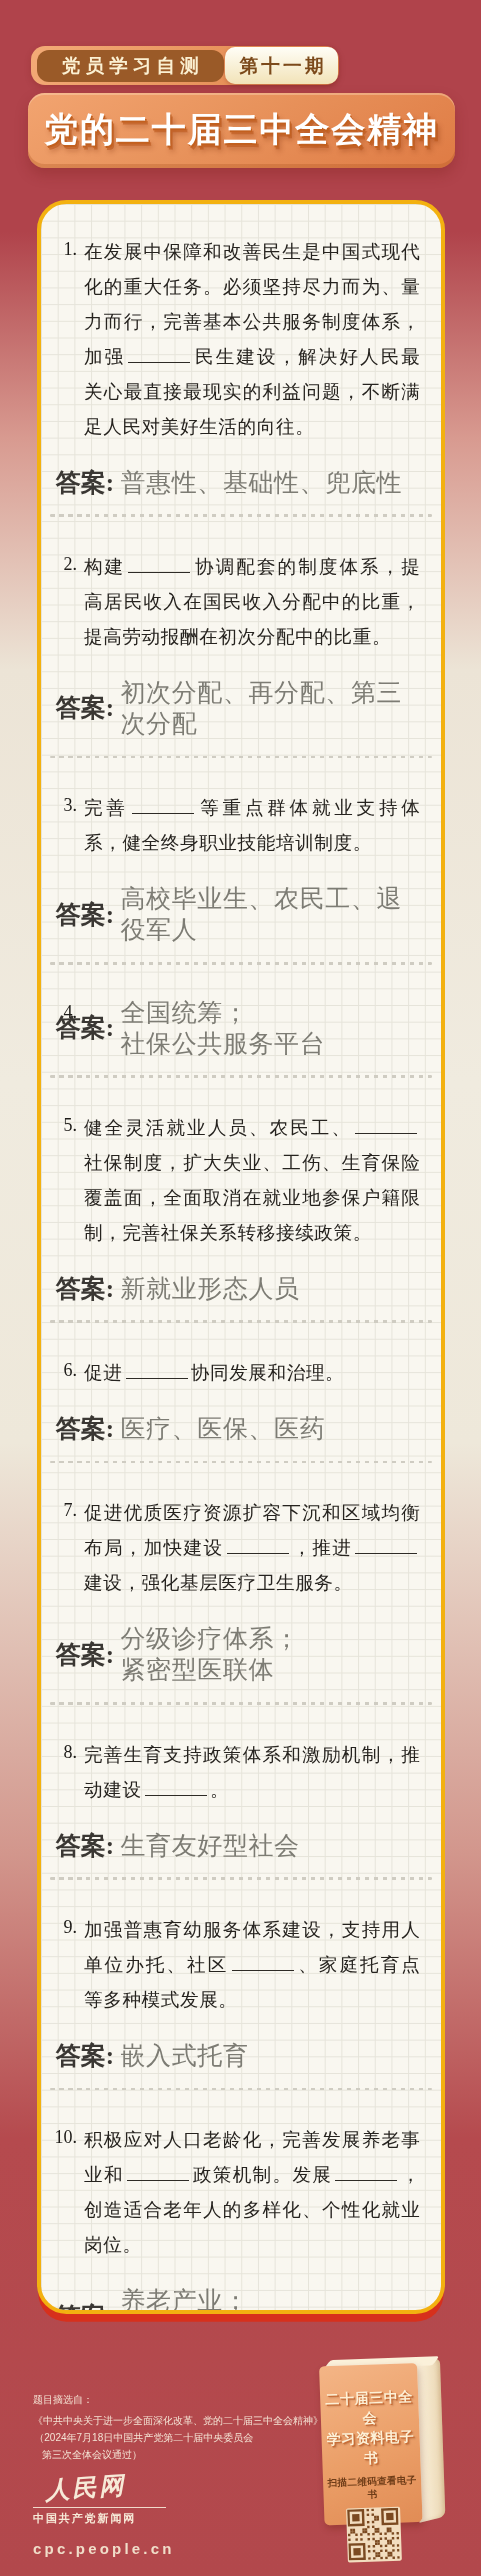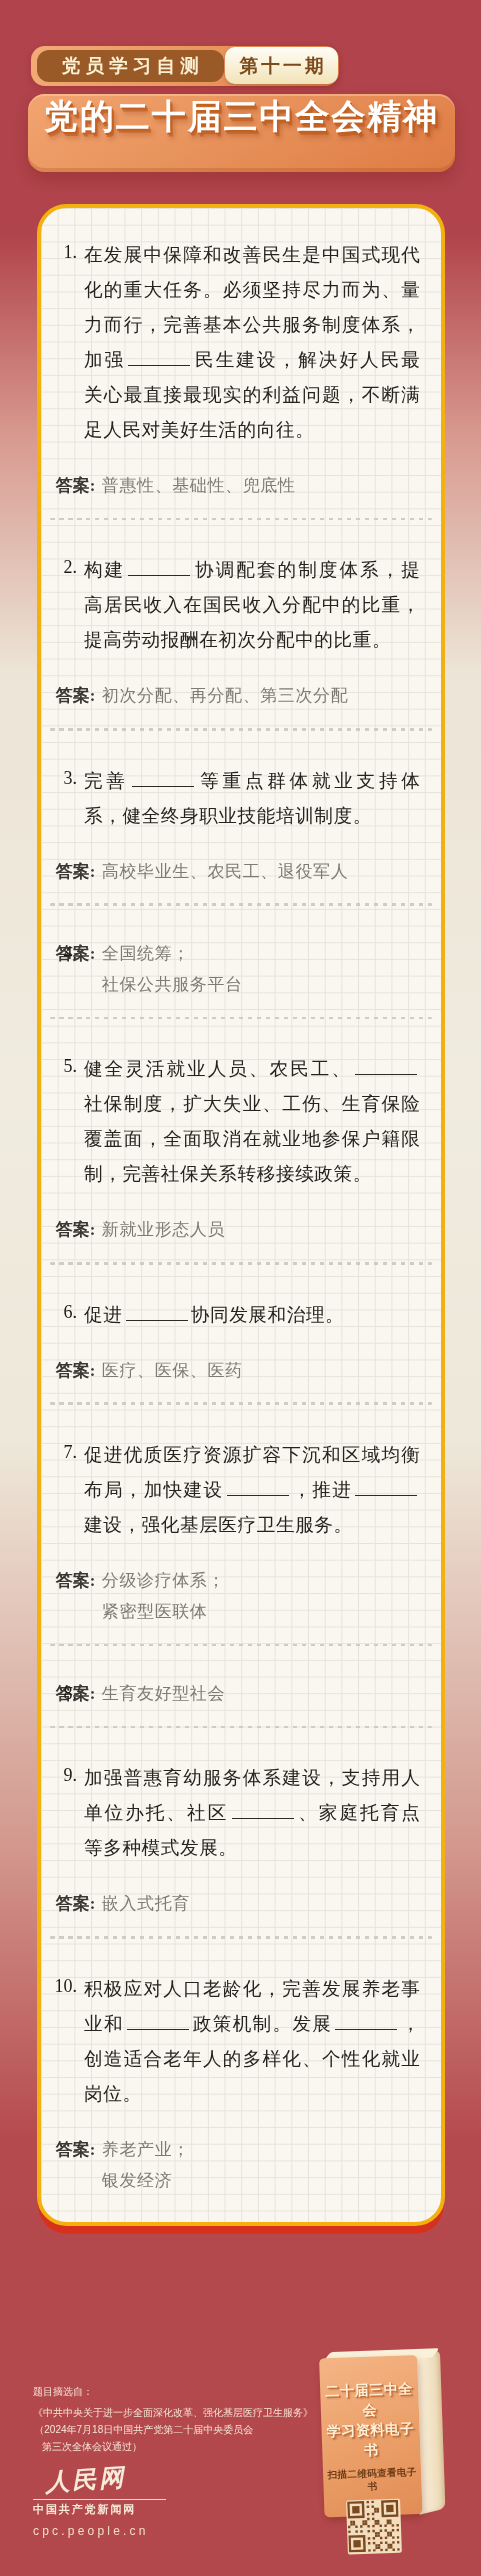--- a/index.html
+++ b/index.html
@@ -29,21 +29,21 @@
     background:linear-gradient(180deg,#fffef7,#f2e3b8); border-radius:10px;
     color:#7c4a1b; font-size:18.6px; font-weight:bold; letter-spacing:3.2px;
     display:flex; align-items:center; justify-content:center;
     font-family:"Liberation Serif", serif; padding-left:3.2px;
     box-shadow:0 1.9px 3.9px rgba(120,30,20,.25); }
 
   .title-panel { position:relative; margin:7.7px 0 0 28px; width:427px; height:78px;
     border-radius:16.7px;
     background:linear-gradient(150deg,#f2a470 0%,#e8935c 45%,#df7b44 100%);
     box-shadow:0 6.4px 13px rgba(120,30,20,.28), inset 0 -3.9px 0 rgba(170,80,30,.28), inset 0 1.9px 0 rgba(255,230,200,.35);
-    display:flex; align-items:flex-start; justify-content:center; }
+    display:flex; align-items:center; justify-content:center; }
   .title-text { font-size:34px; font-weight:900; color:#ffffff; letter-spacing:1.9px;
     text-shadow:1.3px 1.9px 0 #c2601f, 2.6px 3.9px 0 rgba(186,86,26,.6), 3.9px 6.4px 5.1px rgba(120,40,10,.35);
     white-space:nowrap; }
 
   
   .card { margin:32px 0 0 37px; width:408px;
     border:4.5px solid #f3b110; border-radius:29.5px;
     background-color:#f9f7f0;
     background-image:
       linear-gradient(#e6e4da 0.6px, transparent 0.6px),
@@ -55,41 +55,41 @@
   .qa { position:relative; }
   .q-text { padding:0 20.5px 0 43px; font-size:18.6px; line-height:35px;
     color:#26231f; letter-spacing:0.6px;
     font-family:"Liberation Serif", serif; text-align:justify; }
   .q-num { position:absolute; left:0; top:0; width:36px; text-align:right;
     font-size:18px; line-height:31px; color:#1d1b18;
     font-family:"Liberation Serif", serif; }
   .blank { display:inline-block; width:62px; height:0.78em;
     border-bottom:1.9px solid #2e2b26; margin:0 3.2px; }
   .answer { display:flex; padding:0 19px 0 14.8px; margin-top:23px;
-    font-size:17px; line-height:31px; font-family:"Liberation Serif", serif; }
+    font-size:25px; line-height:31px; font-family:"Liberation Serif", serif;align-items:center; }
   .a-label { color:#3a3733; font-weight:bold; margin-right:6.4px; white-space:nowrap; }
   .a-text { color:#7d7c74; letter-spacing:0.6px; }
   .divider { height:2.6px; margin:16.7px 9px 32px; border-radius:1.3px;
     background:repeating-linear-gradient(90deg,#cfccc2 0 4.5px,transparent 4.5px 9px); }
 
   
   .footer { position:relative; margin-top:auto; height:270px; width:398px; }
   .source { position:absolute; left:33px; top:78px; color:#f4e3d4;
     font-size:10px; line-height:16.7px; }
   .source-intro { margin-bottom:4.5px; }
   .source-l2 { padding-left:1.3px; }
   .source-l3 { padding-left:9px; }
 
   .logo { position:absolute; left:33px; top:158px; color:#f7ead8; }
   .logo-script { font-family:"DejaVu Serif", serif; font-style:italic;
     font-size:24.4px; font-weight:bold; transform:rotate(-4deg);
     display:inline-block; margin-left:11.6px; letter-spacing:2.6px; }
   .logo-rule { width:133px; height:1.3px; background:rgba(247,234,216,.9); margin-top:2.6px; }
   .logo-name { font-size:11px; font-weight:bold; letter-spacing:1.9px; margin-top:2.6px; }
-  .logo-url { font-size:12px; font-weight:normal; letter-spacing:3.2px; margin-top:7px; color:#f0ddc9; }
+  .logo-url { font-size:15px; font-weight:bold; letter-spacing:3.2px; margin-top:14px; color:#f0ddc9; }
 
   .book { position:absolute; left:322px; top:45px; width:135px; height:180px;
     transform:rotate(-2deg); }
   .book-pages { position:absolute; left:95px; top:2.6px; width:26px; height:159px;
     background:linear-gradient(90deg,#fdf4e0,#ead6b2);
     transform:skewY(-12deg); border-radius:0 6.4px 6.4px 0;
     box-shadow:inset -2.6px 0 3.9px rgba(160,110,60,.25); }
   .book-top { position:absolute; left:7.7px; top:-1.3px; width:109px; height:9px;
     background:#fbf1da; transform:skewX(-38deg); border-radius:2.6px; }
   .book-cover { position:absolute; left:0; top:5.1px; width:98px; height:159px;
@@ -196,20 +196,21 @@
         <span class="a-label">答案:</span>
         <div class="a-text">
           <div>分级诊疗体系；</div>
           <div>紧密型医联体</div>
         </div>
       </div>
     </div>
     <div class="divider"></div>
     <div class="qa">
       <span class="q-num">8.</span>
+      <div class="q-text">完善生育支持政策体系和激励机制，推动建设<span class="blank"></span>。</div>
       <div class="answer">
         <span class="a-label">答案:</span>
         <div class="a-text">
           <div>生育友好型社会</div>
         </div>
       </div>
     </div>
     <div class="divider"></div>
     <div class="qa">
       <span class="q-num">9.</span>
@@ -231,21 +232,21 @@
           <div>养老产业；</div>
           <div>银发经济</div>
         </div>
       </div>
     </div>
   </div>
 
 <div class="footer">
   <div class="source">
     <div class="source-intro">题目摘选自：</div>
-    <div>《中共中央关于进一步全面深化改革、强化基层医疗卫生服务》</div>
+    <div>《中共中央关于进一步全面深化改革、党的二十届三中全会精神》</div>
     <div class="source-l2">（2024年7月18日中国共产党第二十届中央委员会</div>
     <div class="source-l3">第三次全体会议通过）</div>
   </div>
 
   <div class="logo">
     <span class="logo-script">人民网</span>
     <div class="logo-rule"></div>
     <div class="logo-name">中国共产党新闻网</div>
     <div class="logo-url">cpc.people.cn</div>
   </div>

